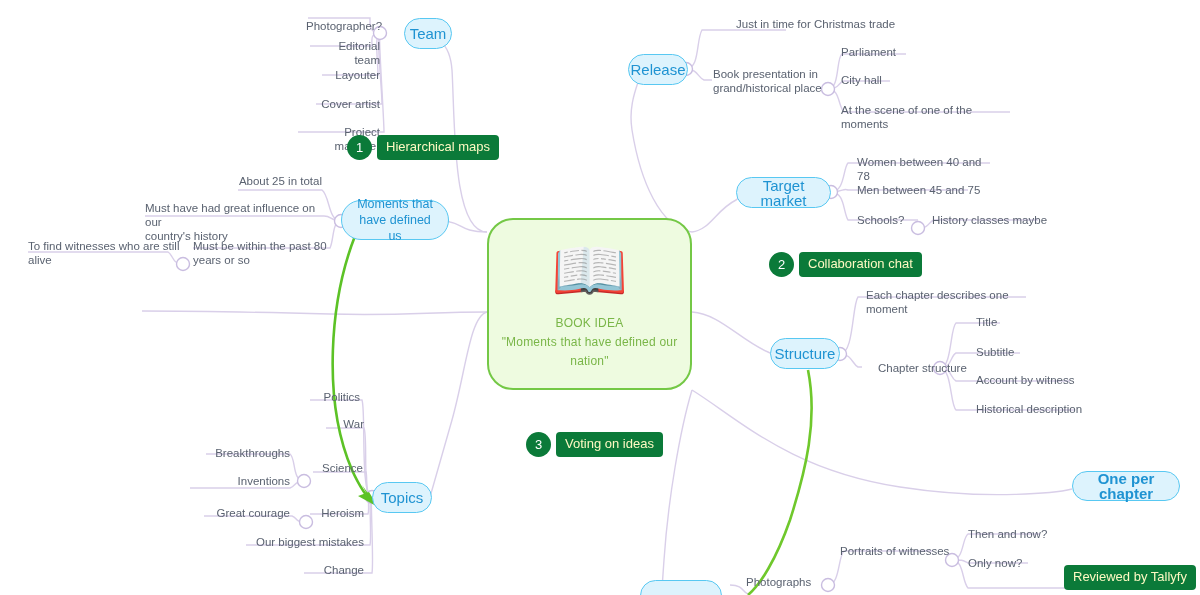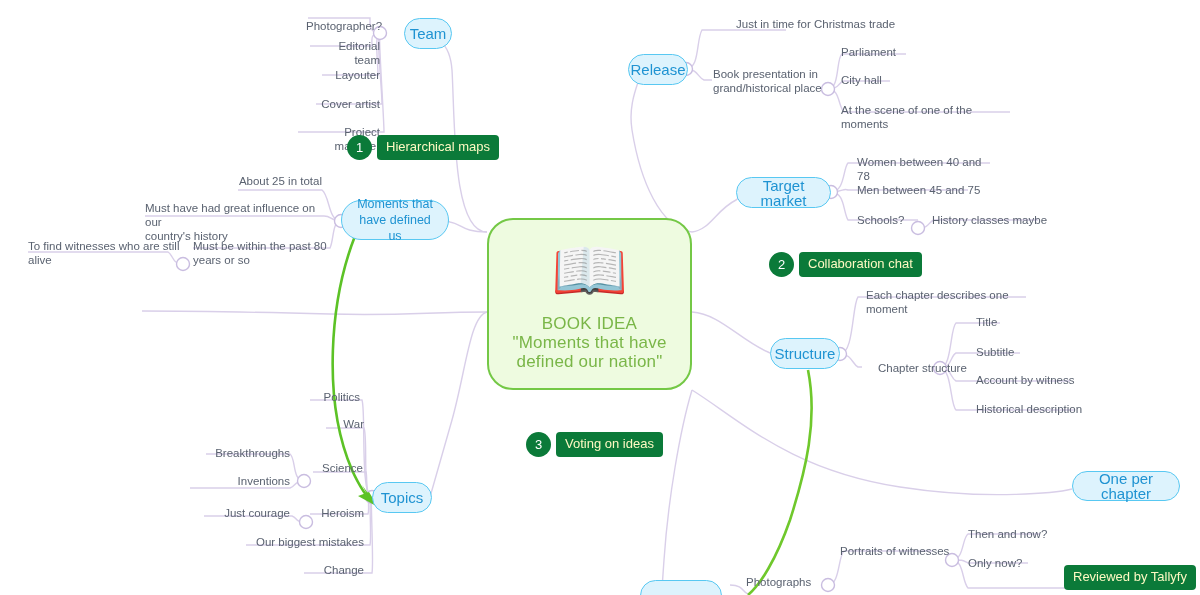--- a/index.html
+++ b/index.html
@@ -46,21 +46,21 @@
   .root-emoji {
     font-size: 62px;
     line-height: 66px;
     height: 74px;
     display: block;
   }
   .root-label {
     margin-top: 2px;
     text-align: center;
     color: #7ab648;
-    font-size: 17px;
+    font-size: 12px;
     line-height: 19px;
     letter-spacing: 0.2px;
   }
   .root-label .l2 { display: block; }
 
   
   .pill {
     position: absolute;
     box-sizing: border-box;
     background: #ddf3fd;
@@ -251,21 +251,21 @@
 alive</div>
 
 
   <div class="pill" style="left:372px; top:482px; width:60px; height:31px;">Topics</div>
   <div class="leaf" style="left:310px; top:390px; text-align:right; width:50px;">Politics</div>
   <div class="leaf" style="left:326px; top:417px; text-align:right; width:38px;">War</div>
   <div class="leaf" style="left:313px; top:461px; text-align:right; width:50px;">Science</div>
   <div class="leaf" style="left:206px; top:446px; text-align:right; width:84px;">Breakthroughs</div>
   <div class="leaf" style="left:190px; top:474px; text-align:right; width:100px;">Inventions</div>
   <div class="leaf" style="left:310px; top:506px; text-align:right; width:54px;">Heroism</div>
-  <div class="leaf" style="left:204px; top:506px; text-align:right; width:86px;">Just courage</div>
+  <div class="leaf" style="left:204px; top:506px; text-align:right; width:86px;">Great courage</div>
   <div class="leaf" style="left:246px; top:535px; text-align:right; width:118px;">Our biggest mistakes</div>
   <div class="leaf" style="left:304px; top:563px; text-align:right; width:60px;">Change</div>
 
   <div class="pill" style="left:628px; top:54px; width:60px; height:31px;">Release</div>
   <div class="leaf" style="left:736px; top:17px; width:170px;">Just in time for Christmas trade</div>
   <div class="leaf" style="left:713px; top:67px; width:116px;">Book presentation in
 grand/historical place</div>
   <div class="leaf" style="left:841px; top:45px; width:80px;">Parliament</div>
   <div class="leaf" style="left:841px; top:73px; width:70px;">City hall</div>
   <div class="leaf" style="left:841px; top:103px; width:180px;">At the scene of one of the moments</div>
@@ -277,21 +277,21 @@
   <div class="leaf" style="left:932px; top:213px; width:120px;">History classes maybe</div>
 
   <div class="pill" style="left:770px; top:338px; width:70px; height:31px;">Structure</div>
   <div class="leaf" style="left:866px; top:288px; width:170px;">Each chapter describes one moment</div>
   <div class="leaf" style="left:878px; top:361px; width:100px;">Chapter structure</div>
   <div class="leaf" style="left:976px; top:315px; width:60px;">Title</div>
   <div class="leaf" style="left:976px; top:345px; width:60px;">Subtitle</div>
   <div class="leaf" style="left:976px; top:373px; width:120px;">Account by witness</div>
   <div class="leaf" style="left:976px; top:402px; width:130px;">Historical description</div>
 
-  <div class="pill" style="left:1072px; top:471px; width:108px; height:30px;">One per chapter</div>
+  <div class="pill" style="left:1072px; top:471px; width:108px; height:30px;font-weight:bold;">One per chapter</div>
 
   <div class="pill" style="left:640px; top:580px; width:82px; height:31px;"></div>
   <div class="leaf" style="left:746px; top:575px; width:80px;">Photographs</div>
   <div class="leaf" style="left:840px; top:544px; width:120px;">Portraits of witnesses</div>
   <div class="leaf" style="left:968px; top:527px; width:90px;">Then and now?</div>
   <div class="leaf" style="left:968px; top:556px; width:80px;">Only now?</div>
 
   <div class="callout" style="left:347px; top:135px;">
     <span class="num">1</span>
     <span class="tag">Hierarchical maps</span>

